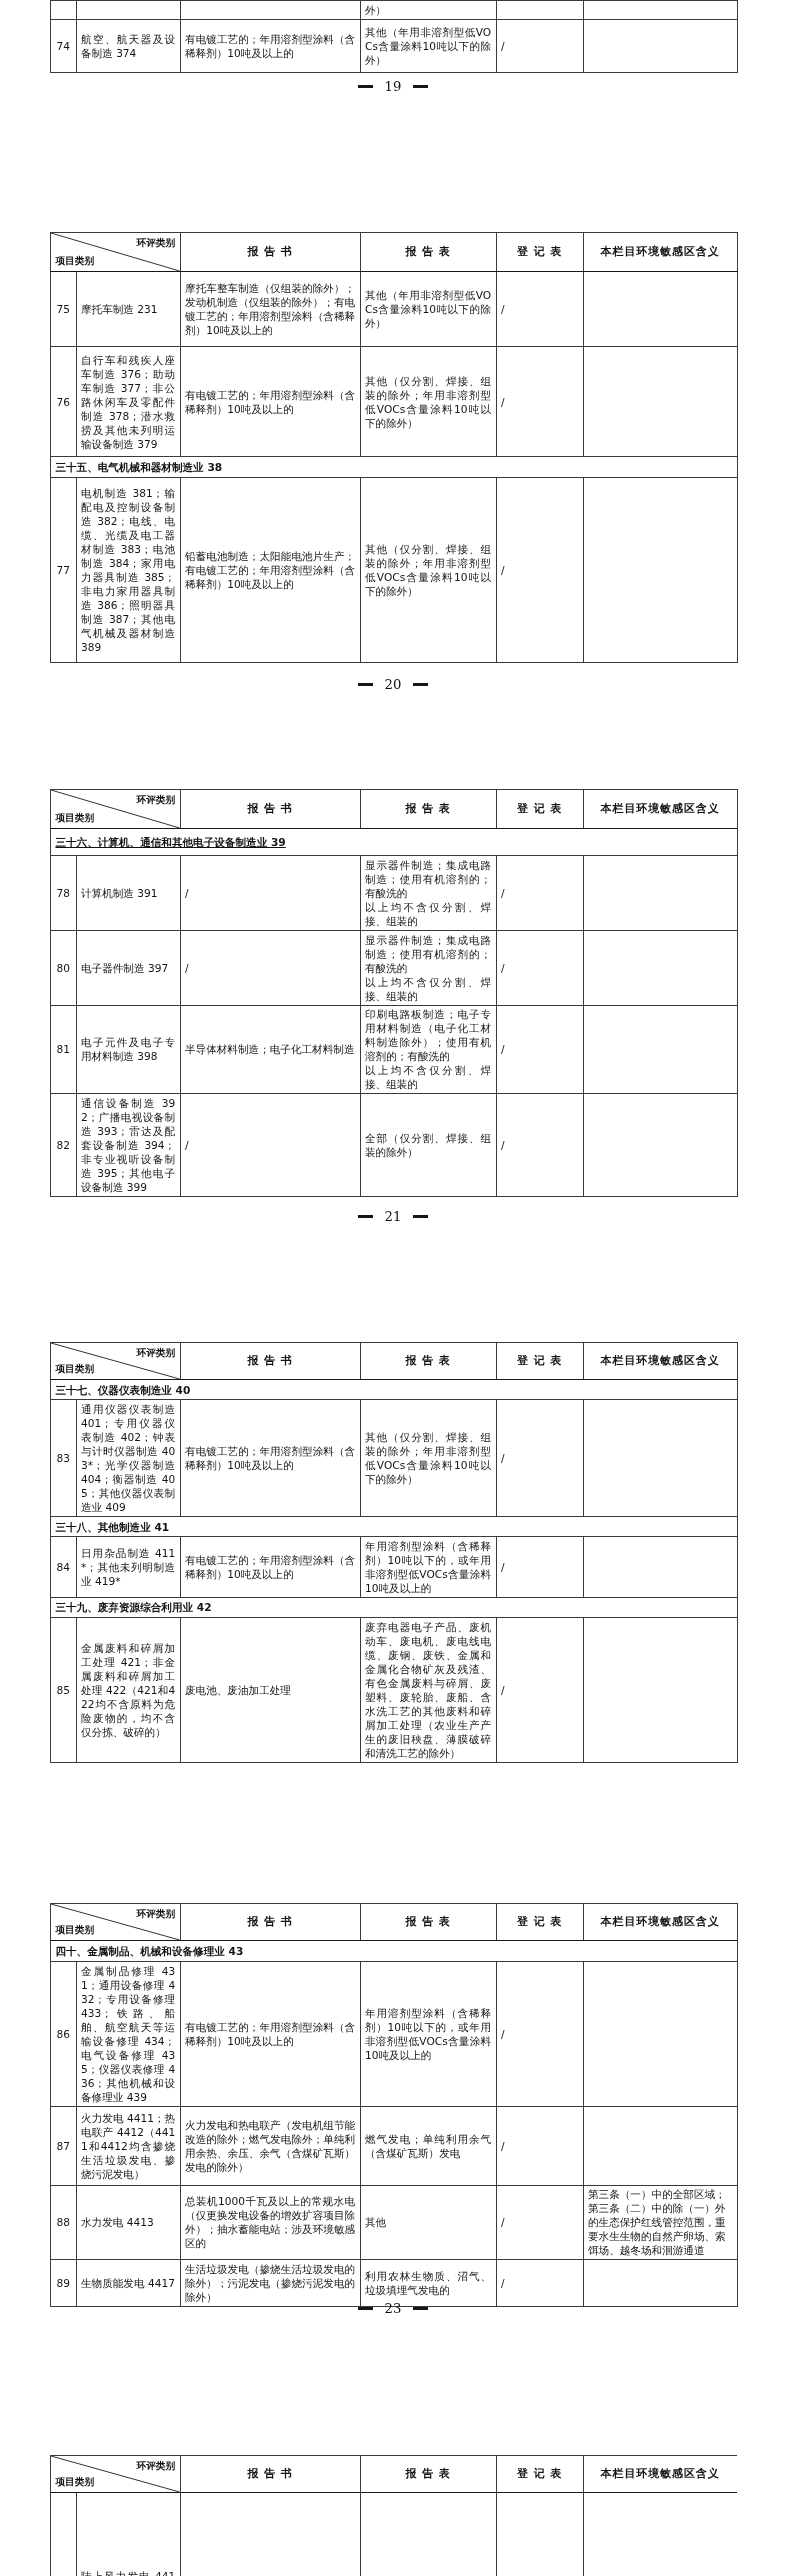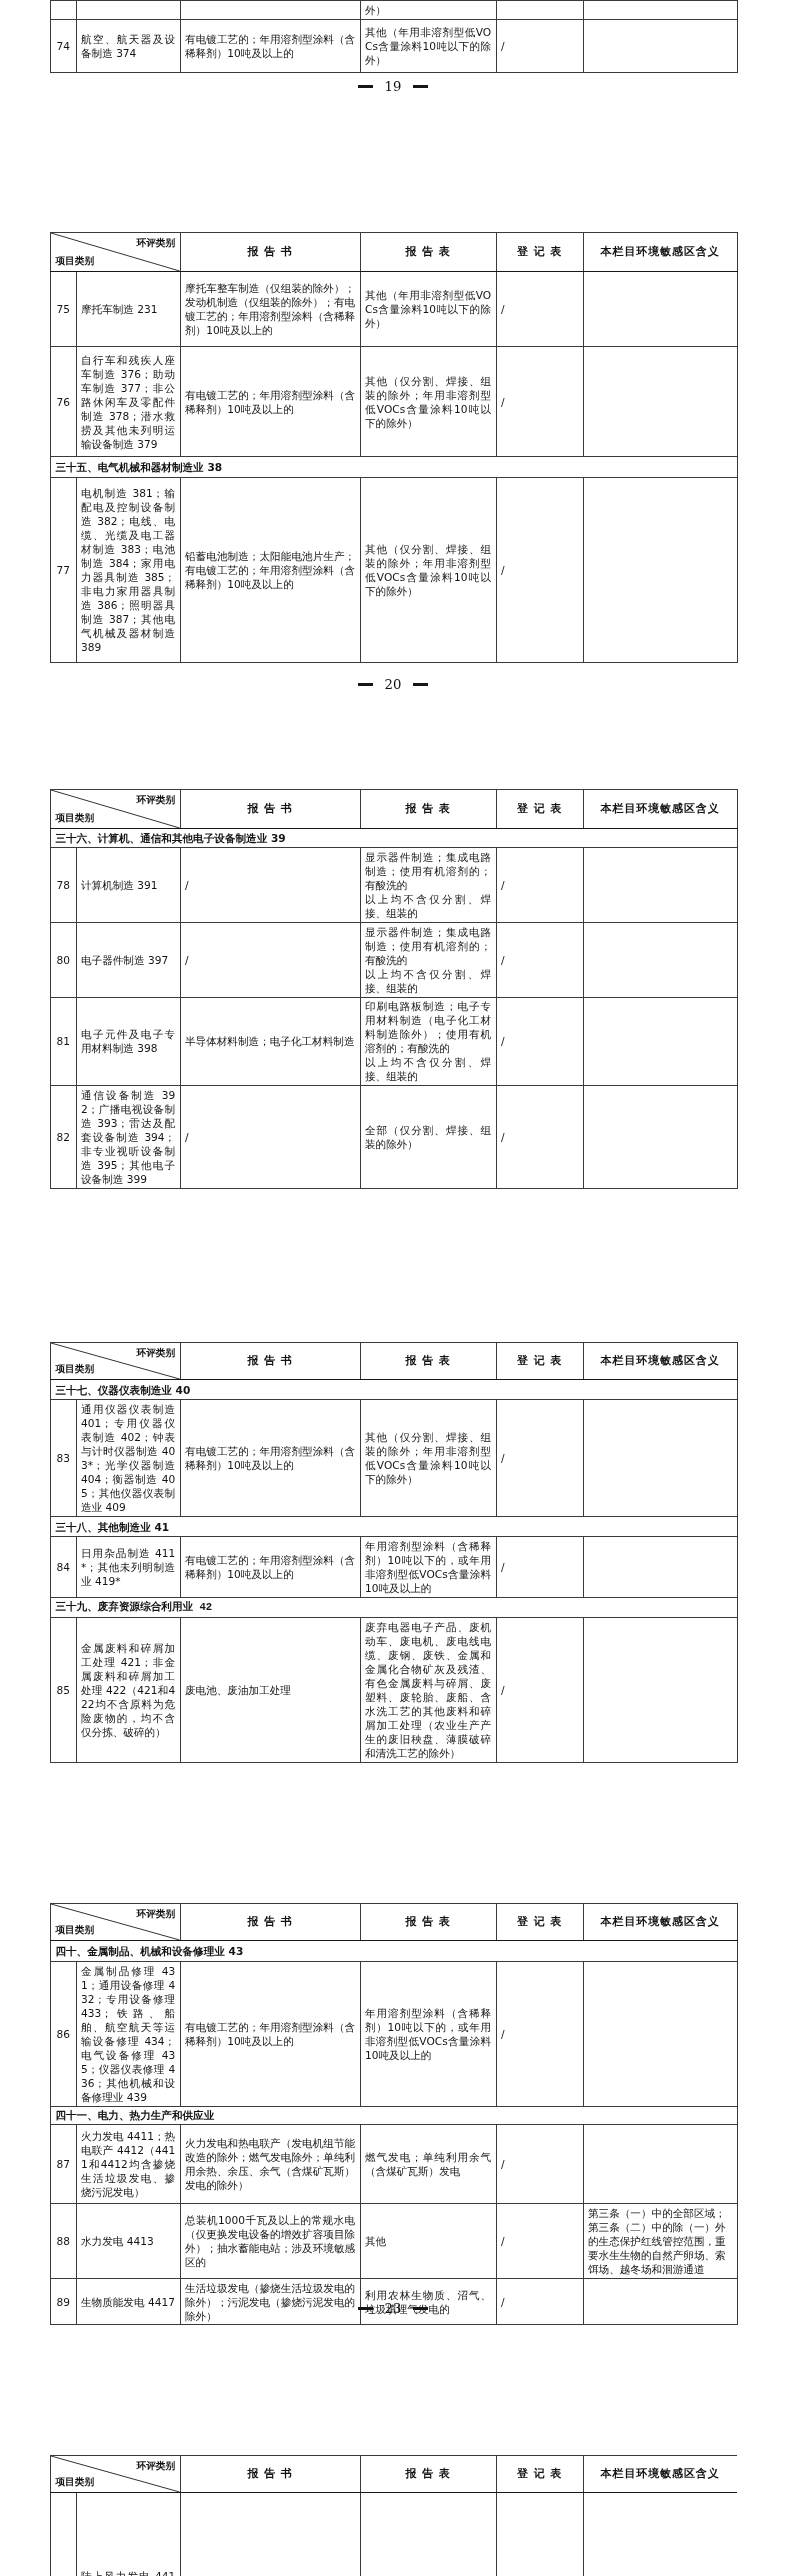--- a/index.html
+++ b/index.html
@@ -147,21 +147,21 @@
                 <line x1="0" y1="0" x2="100" y2="100" stroke="#333" stroke-width="1" vector-effect="non-scaling-stroke"></line>
               </svg>
               <span class="dt">环评类别</span>
               <span class="db">项目类别</span>
             </td>
             <td>报 告 书</td>
             <td>报 告 表</td>
             <td>登 记 表</td>
             <td>本栏目环境敏感区含义</td>
           </tr>
-          <tr style="height: 19px;">
+          <tr style="height: 27px; text-decoration: underline;">
             <td class="sec" colspan="6">三十六、计算机、通信和其他电子设备制造业 39</td>
           </tr>
           <tr style="height: 75px;">
             <td class="idc">78</td>
             <td class="catc">计算机制造 391</td>
             <td class="bookc">/</td>
             <td class="formc">显示器件制造；集成电路制造；使用有机溶剂的；有酸洗的
 以上均不含仅分割、焊接、组装的</td>
             <td class="regc">/</td>
             <td class="sensc"></td>
@@ -188,20 +188,25 @@
             <td class="idc">82</td>
             <td class="catc">通信设备制造 392；广播电视设备制造 393；雷达及配套设备制造 394；非专业视听设备制造 395；其他电子设备制造 399</td>
             <td class="bookc">/</td>
             <td class="formc">全部（仅分割、焊接、组装的除外）</td>
             <td class="regc">/</td>
             <td class="sensc"></td>
           </tr>
         </tbody>
       </table>
   </div>
+  <div class="pfoot" style="top:1209px;">
+    <span class="pdash"></span>
+    <span class="pnum">21</span>
+    <span class="pdash"></span>
+  </div>
 
   <div class="page" style="top:1342px;">
     <table class="cat">
         <colgroup>
           <col style="width: 25.6px;">
           <col style="width: 104px;">
           <col style="width: 180px;">
           <col style="width: 136px;">
           <col style="width: 87px;">
           <col style="width: 154px;">
@@ -235,21 +240,21 @@
             <td class="sec" colspan="6">三十八、其他制造业 41</td>
           </tr>
           <tr style="height: 49px;">
             <td class="idc">84</td>
             <td class="catc">日用杂品制造 411*；其他未列明制造业 419*</td>
             <td class="bookc">有电镀工艺的；年用溶剂型涂料（含稀释剂）10吨及以上的</td>
             <td class="formc">年用溶剂型涂料（含稀释剂）10吨以下的，或年用非溶剂型低VOCs含量涂料10吨及以上的</td>
             <td class="regc">/</td>
             <td class="sensc"></td>
           </tr>
-          <tr style="height: 20.3px; font-family: Liberation Mono, monospace;">
+          <tr style="height: 20.3px;">
             <td class="sec" colspan="6">三十九、废弃资源综合利用业 42</td>
           </tr>
           <tr style="height: 141px;">
             <td class="idc">85</td>
             <td class="catc">金属废料和碎屑加工处理 421；非金属废料和碎屑加工处理 422（421和422均不含原料为危险废物的，均不含仅分拣、破碎的）</td>
             <td class="bookc">废电池、废油加工处理</td>
             <td class="formc">废弃电器电子产品、废机动车、废电机、废电线电缆、废钢、废铁、金属和金属化合物矿灰及残渣、有色金属废料与碎屑、废塑料、废轮胎、废船、含水洗工艺的其他废料和碎屑加工处理（农业生产产生的废旧秧盘、薄膜破碎和清洗工艺的除外）</td>
             <td class="regc">/</td>
             <td class="sensc"></td>
           </tr>
@@ -284,23 +289,20 @@
           <tr style="height: 21px;">
             <td class="sec" colspan="6">四十、金属制品、机械和设备修理业 43</td>
           </tr>
           <tr style="height: 132px;">
             <td class="idc">86</td>
             <td class="catc">金属制品修理 431；通用设备修理 432；专用设备修理 433；铁路、船舶、航空航天等运输设备修理 434；电气设备修理 435；仪器仪表修理 436；其他机械和设备修理业 439</td>
             <td class="bookc">有电镀工艺的；年用溶剂型涂料（含稀释剂）10吨及以上的</td>
             <td class="formc">年用溶剂型涂料（含稀释剂）10吨以下的，或年用非溶剂型低VOCs含量涂料10吨及以上的</td>
             <td class="regc">/</td>
             <td class="sensc"></td>
-          </tr>
-          <tr style="height: 17.7px;">
-            <td class="sec" colspan="6">四十一、电力、热力生产和供应业</td>
           </tr>
           <tr style="height: 79px;">
             <td class="idc">87</td>
             <td class="catc">火力发电 4411；热电联产 4412（4411和4412均含掺烧生活垃圾发电、掺烧污泥发电）</td>
             <td class="bookc">火力发电和热电联产（发电机组节能改造的除外；燃气发电除外；单纯利用余热、余压、余气（含煤矿瓦斯）发电的除外）</td>
             <td class="formc">燃气发电；单纯利用余气（含煤矿瓦斯）发电</td>
             <td class="regc">/</td>
             <td class="sensc"></td>
           </tr>
           <tr style="height: 69px;">

